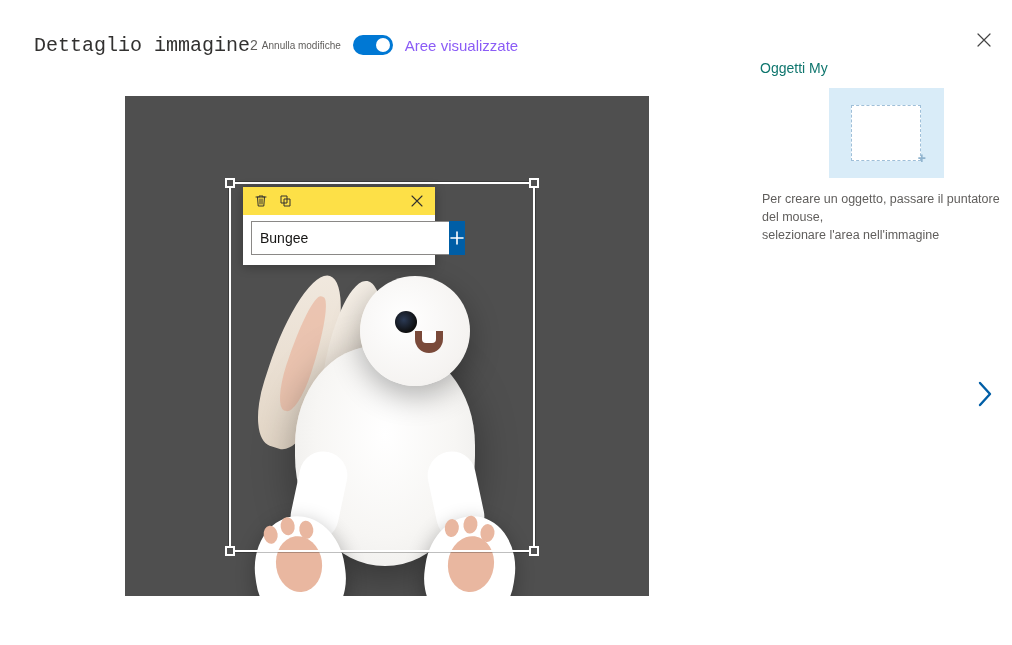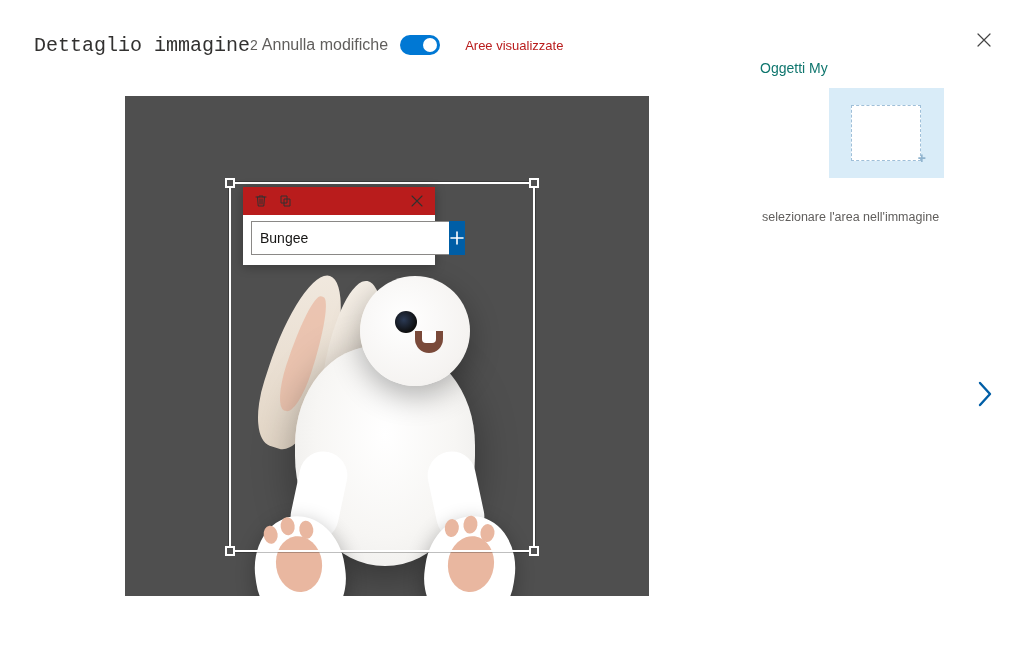--- a/index.html
+++ b/index.html
@@ -7,36 +7,36 @@
 
   .header {
     display: flex;
     align-items: center;
     padding: 30px 28px 0 34px;
     height: 60px;
     position: relative;
   }
   .title { font-size: 20px; font-weight: 400; color: #323130; font-family: Liberation Mono, monospace; }
   .count { font-size: 14px; color: #605e5c; margin-left: 0px; }
-  .undo  { font-size: 16px; color: #605e5c; margin-left: 4px; cursor: pointer; }
+  .undo  { font-size: 10px; color: #605e5c; margin-left: 4px; cursor: pointer; }
 
   .toggle {
     margin-left: 12px;
     width: 40px; height: 20px;
     border-radius: 11px;
     background: #0078d4;
     position: relative;
     cursor: pointer;
   }
   .toggle .knob {
     position: absolute; top: 3px; right: 3px;
     width: 14px; height: 14px; border-radius: 50%;
     background: #fff;
   }
-  .toggle-label { font-size: 13px; color: #b91c1c; margin-left: 25px; }
+  .toggle-label { font-size: 15px; color: #8b5cf6; margin-left: 12px; }
 
   .close-top {
     position: absolute; right: 18px; top: 30px;
     width: 20px; height: 20px; display: flex; align-items: center; justify-content: center;
     cursor: pointer; color: #444;
   }
 
   .body { display: flex; padding: 36px 0 0 60px; position: relative; }
 
   
@@ -147,21 +147,21 @@
   .handle.tl { left:-6px; top:-6px; }
   .handle.tr { right:-6px; top:-6px; }
   .handle.bl { left:-6px; bottom:-6px; }
   .handle.br { right:-6px; bottom:-6px; }
 
   
   .tool-panel {
     position: absolute;
     left: 118px; top: 91px;
     width: 192px;
-    background:#b91c1c;
+    background:#fde047;
     box-shadow: 0 2px 10px rgba(0,0,0,0.28);
   }
   .tool-header{
     height:28px;
     display:flex; align-items:center;
     padding:0 6px;
   }
   .tool-header .ico{
     width:24px; height:24px; display:flex; align-items:center; justify-content:center;
     color:#323130; cursor:pointer;
@@ -309,21 +309,21 @@
   </div>
 
   <div class="sidebar">
     <div class="side-title">Oggetti My</div>
     <div class="placeholder-card">
       <div class="dashed">
         <span class="plus">+</span>
       </div>
     </div>
     <div class="hint">
-      <br>
+      <span>Per creare un oggetto, passare il puntatore del mouse,</span><br>
       <span>selezionare l'area nell'immagine</span>
     </div>
   </div>
 
   <div class="nav-next">
     <svg width="18" height="28" viewBox="0 0 18 28">
         <path d="M4 3l10 11L4 25" stroke="#005ea6" stroke-width="2.4" fill="none" stroke-linecap="round" stroke-linejoin="round"></path>
       </svg>
   </div>
 </div>

